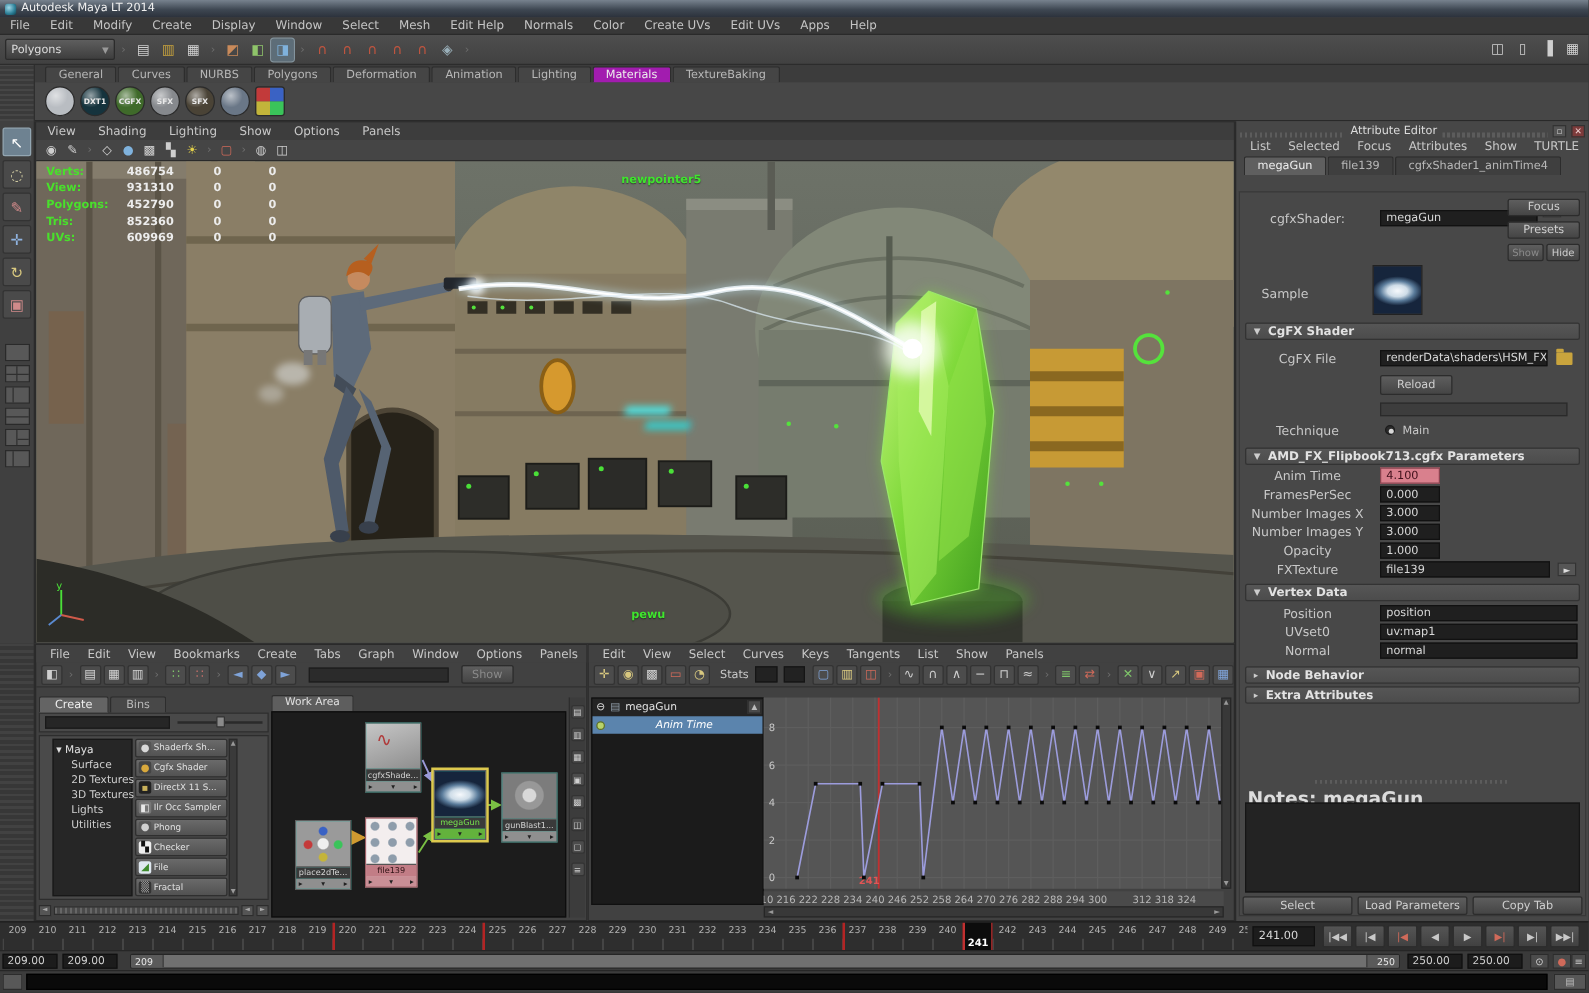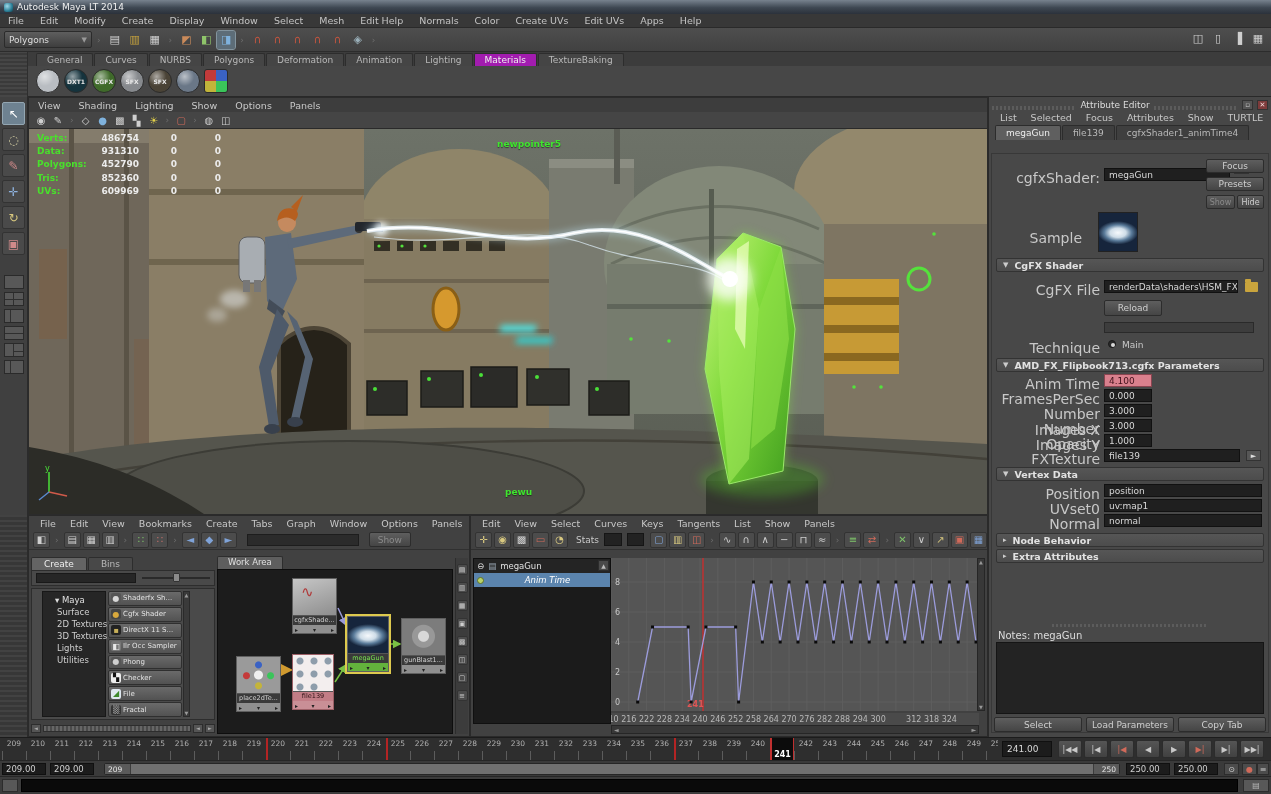--- a/index.html
+++ b/index.html
@@ -63,21 +63,21 @@
 .hs-tabs{display:flex;font-size:9px;height:14px;align-items:flex-end}
 .hs-tab{padding:1px 12px;background:#484848;border:1px solid #2d2d2d;border-bottom:none;margin-right:1px;border-radius:2px 2px 0 0;color:#b8b8b8}
 .hs-tab.active{background:#646464;color:#eee}
 .hs-searchrow{height:16px;display:flex;align-items:center;gap:6px;padding:2px 4px;background:#494949;border:1px solid #2d2d2d}
 .hs-field{width:100px;height:10px;background:#262626;border:1px solid #191919}
 .hs-slider{flex:1;height:2px;background:#2a2a2a;position:relative}
 .hs-knob{position:absolute;left:45%;top:-4px;width:7px;height:9px;background:#8a8a8a;border:1px solid #333;border-radius:1px}
 .hs-body{position:absolute;left:0;top:32px;right:0;bottom:14px;background:#4a4a4a;border:1px solid #2d2d2d;display:flex;padding:2px}
 .hs-tree{width:64px;background:#262626;border:1px solid #181818;font-size:8.5px;color:#cfcfcf;padding:2px 0;margin-left:8px}
 .hs-tree .trow{padding:1px 2px 1px 14px;white-space:nowrap}
-.hs-tree .troot{padding-left:12px;color:#e0e0e0}
+.hs-tree .troot{padding-left:2px;color:#e0e0e0}
 .hs-create{width:74px;margin-left:2px;display:flex;flex-direction:column;gap:1px}
 .cn-row{height:15px;background:linear-gradient(#6a6a6a,#525252);border:1px solid #2f2f2f;border-radius:2px;display:flex;align-items:center;gap:2px;padding:0 2px;font-size:7px;color:#e2e2e2;white-space:nowrap;overflow:hidden}
 .cn-ico{width:10px;height:10px;border-radius:2px;display:flex;align-items:center;justify-content:center;font-size:8px;flex:none}
 .hs-vscroll{width:7px;margin-left:1px;background:#3a3a3a;border:1px solid #2a2a2a;display:flex;flex-direction:column;justify-content:space-between;font-size:5px;color:#999;align-items:center}
 .hs-bottombar{position:absolute;left:0;bottom:0;height:12px;right:0;display:flex;gap:2px;align-items:center}
 .mini-sq{width:10px;height:9px;background:#555;border:1px solid #2d2d2d;font-size:5px;color:#aaa;display:flex;align-items:center;justify-content:center}
 .hs-hstrip{flex:1;height:7px;background:#555;border:1px solid #2d2d2d;background-image:repeating-linear-gradient(90deg,#666 0 2px,#4a4a4a 2px 4px)}
 .workarea{position:absolute;left:188px;top:40px;right:16px;bottom:2px}
 .wa-tab{display:inline-block;height:13px;padding:0 10px;background:#5e5e5e;border:1px solid #2d2d2d;border-bottom:none;font-size:8.5px;color:#e0e0e0;border-radius:2px 2px 0 0}
 .wa-canvas{position:absolute;left:0;top:13px;right:0;bottom:0;background:#1c1c1c;border:1px solid #0d0d0d}
@@ -118,21 +118,21 @@
 .ae-header{height:13px;display:flex;align-items:flex-end;font-size:9px;color:#dcdcdc;padding:0 3px;gap:4px}
 .ae-dots{flex:1;height:4px;background-image:repeating-linear-gradient(90deg,#5c5c5c 0 2px,transparent 2px 4px)}
 .ae-wicon{width:11px;height:10px;background:#555;border:1px solid #333;font-size:7px;color:#ccc;display:flex;align-items:center;justify-content:center}
 .ae-wicon.close{background:#7d3b3b;color:#f0d3d3}
 .ae-menus{height:14px;display:flex;align-items:center;font-size:9.5px;padding-left:4px}
 .ae-menus .mi{padding:0 7px}
 .ae-tabs{height:16px;display:flex;align-items:flex-end;padding-left:6px;font-size:9px}
 .ae-tab{padding:2px 10px;background:#3f3f3f;border:1px solid #2c2c2c;border-bottom:none;margin-right:1px;color:#b8b8b8;border-radius:2px 2px 0 0}
 .ae-tab.active{background:#5f5f5f;color:#eee}
 .ae-content{position:absolute;left:2px;top:56px;width:278px;height:580px;border:1px solid #383838;background:#484848}
-.ae-label{position:absolute;width:108px;text-align:right;font-size:14px;color:#c8c8c8}
+.ae-label{position:absolute;width:108px;text-align:center;font-size:10px;color:#c8c8c8}
 .ae-field{position:absolute;height:13px;background:#1f1f1f;border:1px solid #111;color:#d8d8d8;font-size:9px;line-height:12px;padding:0 4px;overflow:hidden;white-space:nowrap}
 .ae-field.keyed{background:#d9808d;color:#40101b;border-color:#8a4450}
 .ae-sec{position:absolute;left:4px;right:4px;height:14px;background:linear-gradient(#565656,#4c4c4c);border:1px solid #333;border-radius:2px;display:flex;align-items:center;font-size:9.5px;font-weight:bold;color:#e2e2e2;gap:6px;padding-left:6px}
 .ae-sec .arr{font-size:7px;color:#ccc}
 .ae-btn{position:absolute;height:14px}
 .ae-mini{position:absolute;width:15px;height:11px;background:#565656;border:1px solid #333;font-size:7px;color:#ddd;display:flex;align-items:center;justify-content:center}
 .folder{position:absolute;width:13px;height:10px;background:#c9a43d;border-radius:1px}
 .folder::before{content:"";position:absolute;top:-3px;left:0;width:6px;height:3px;background:#c9a43d;border-radius:1px 1px 0 0}
 .radio{position:absolute;width:8px;height:8px;border-radius:50%;background:#2a2a2a;border:1px solid #1a1a1a}
 .radio::after{content:"";position:absolute;left:2px;top:2px;width:4px;height:4px;border-radius:50%;background:#d8d8d8}
@@ -433,21 +433,21 @@
         </g>
       </svg>
       <div class="hud" id="hud">
           <div class="hud-row">
             <span class="hud-label">Verts:</span>
             <span class="hud-val">486754</span>
             <span class="hud-sel">0</span>
             <span class="hud-sel2">0</span>
           </div>
           <div class="hud-row">
-            <span class="hud-label">Data:</span>
+            <span class="hud-label">View:</span>
             <span class="hud-val">931310</span>
             <span class="hud-sel">0</span>
             <span class="hud-sel2">0</span>
           </div>
           <div class="hud-row">
             <span class="hud-label">Polygons:</span>
             <span class="hud-val">452790</span>
             <span class="hud-sel">0</span>
             <span class="hud-sel2">0</span>
           </div>
@@ -896,21 +896,21 @@
       <div class="ae-sec" style="top:379px">
           <span class="arr">▸</span>
           <span>Node Behavior</span>
         </div>
       <div class="ae-sec" style="top:395px">
           <span class="arr">▸</span>
           <span>Extra Attributes</span>
         </div>
 
       <div class="ae-dotted" style="top:470px"></div>
-      <span style="position:absolute;left:6px;top:476px;font-size:10px;font-weight:normal;color:#dcdcdc">Notes: megaGun</span>
+      <span style="position:absolute;left:6px;top:476px;font-size:15px;font-weight:bold;color:#dcdcdc">Notes: megaGun</span>
       <div class="ae-notesbox" style="top:488px"></div>
       <div id="aeBottom" style="position:absolute;left:2px;right:2px;top:563px;display:flex;gap:4px">
           <div class="btn" style="flex: 1 1 0%; height: 15px;">Select</div>
           <div class="btn" style="flex: 1 1 0%; height: 15px;">Load Parameters</div>
           <div class="btn" style="flex: 1 1 0%; height: 15px;">Copy Tab</div>
         </div>
     </div>
   </div>
 
   <div class="timeline">

